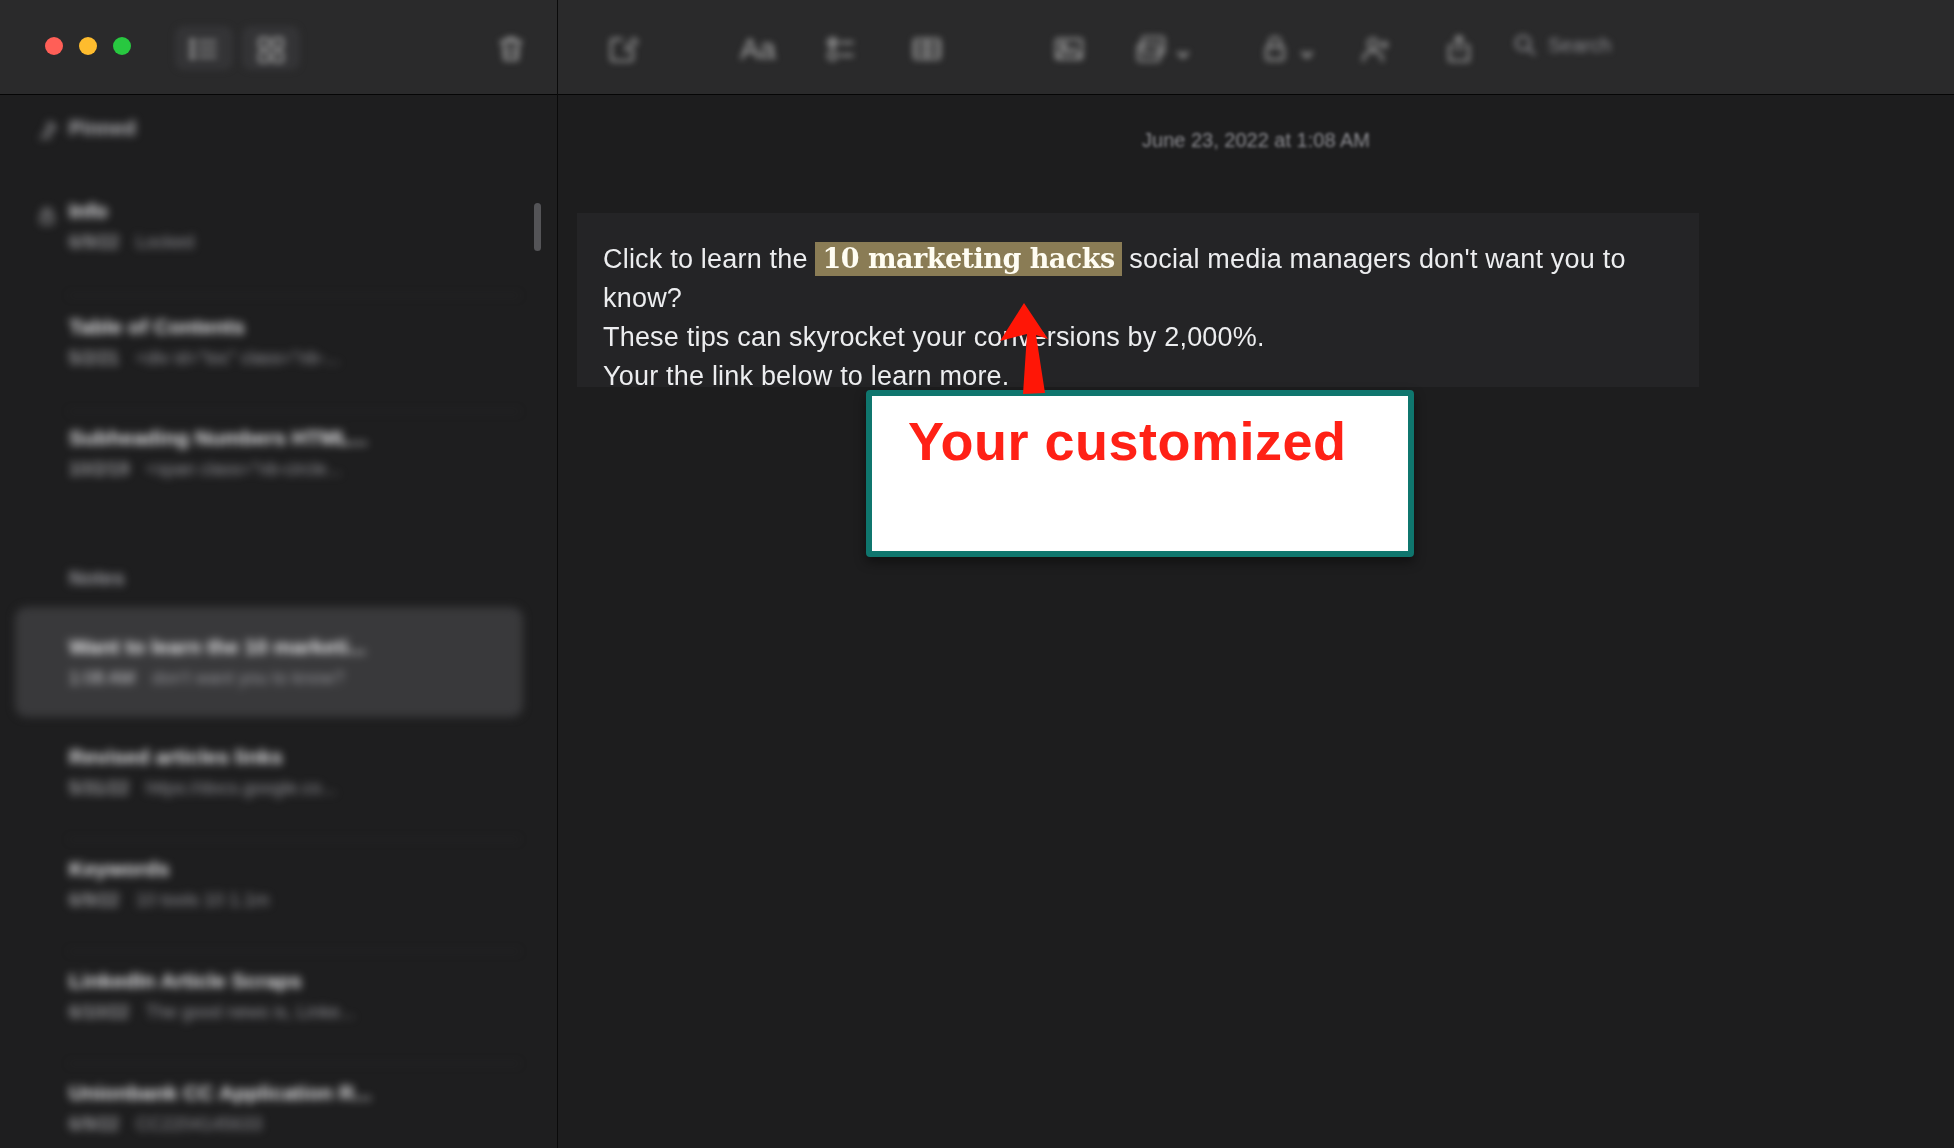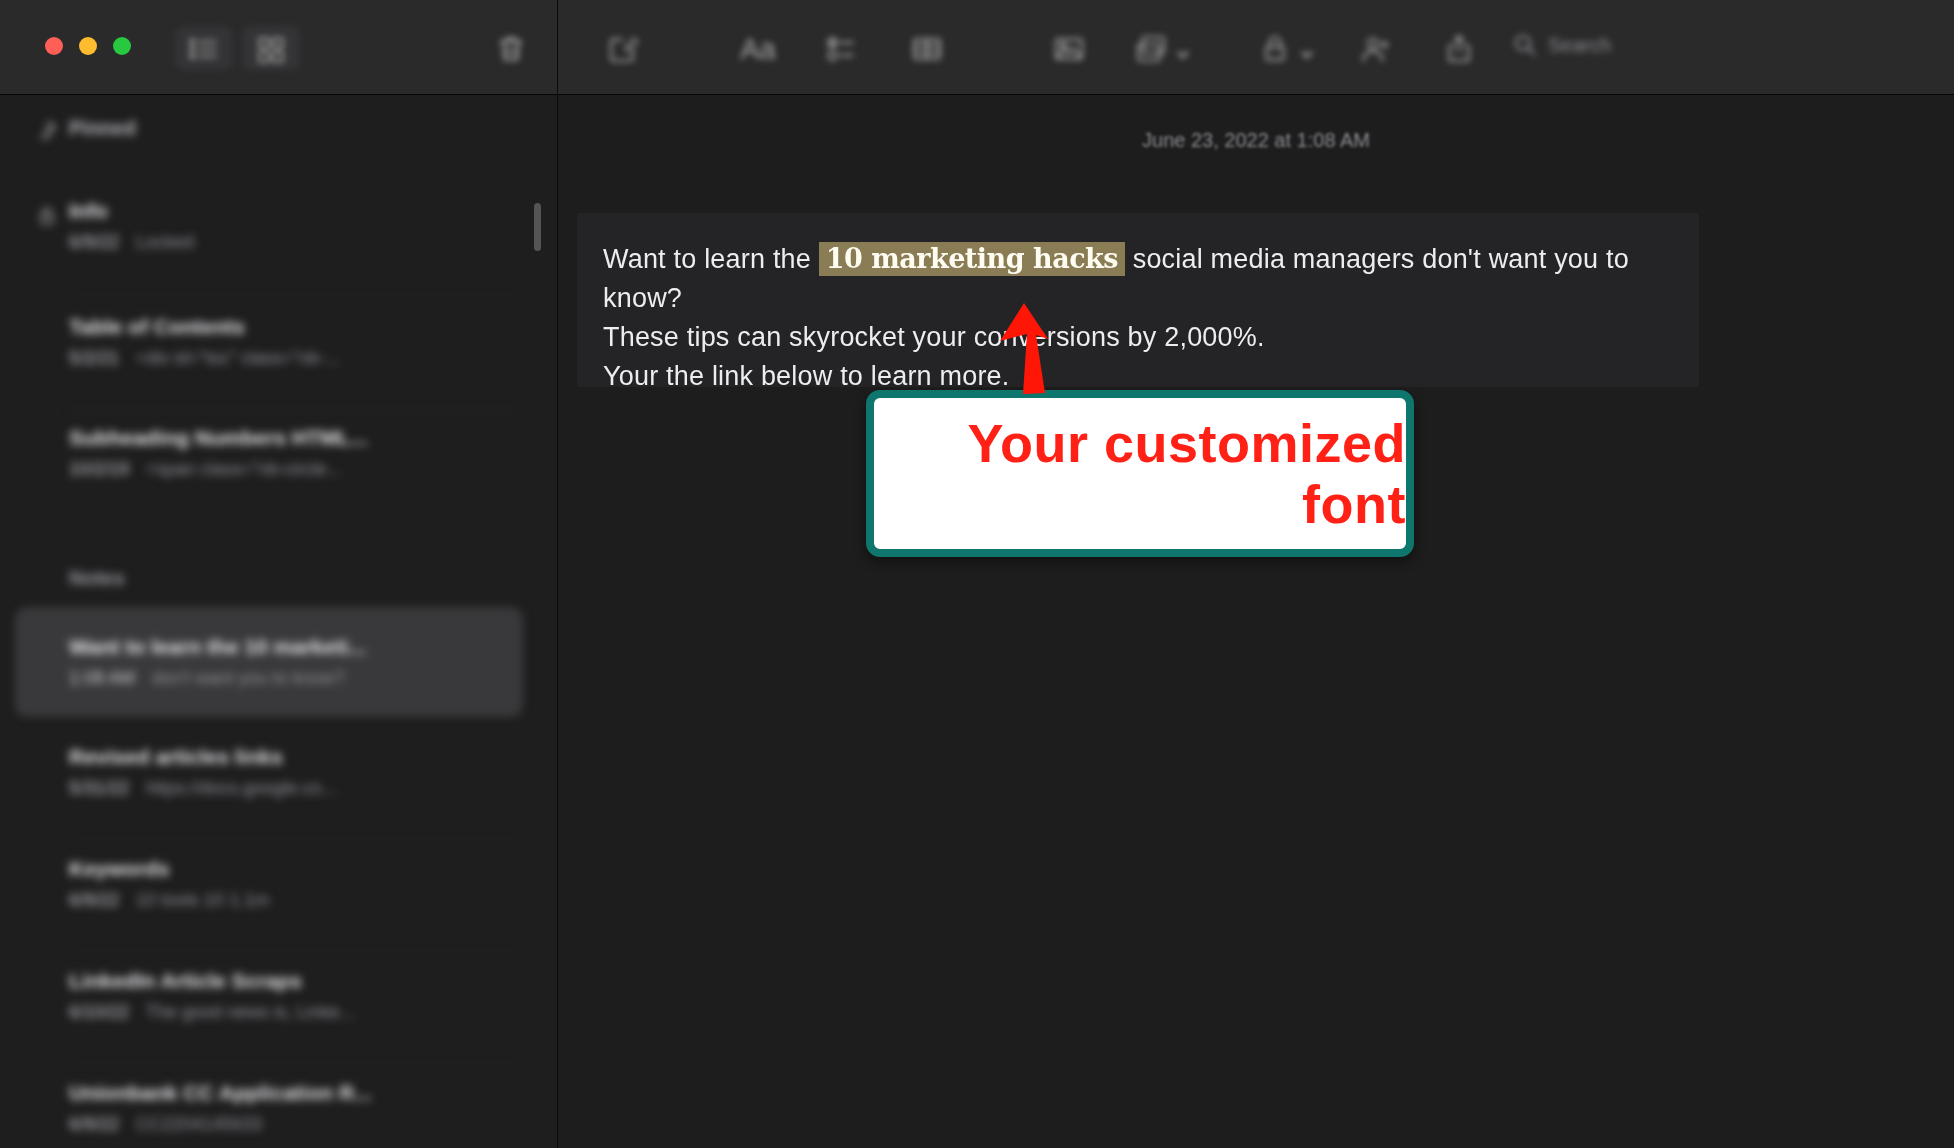--- a/index.html
+++ b/index.html
@@ -53,22 +53,22 @@
                color:#8e8e93; font-size:20px; filter:blur(1.6px); }
   .note-panel { position:absolute; left:19px; top:118px; width:1122px; height:174px;
                 background:#242426; padding:26px 26px 0 26px; }
   .note-line { font-size:27px; line-height:39px; color:#ecedef; letter-spacing:0.2px; }
   .hl { background:#8a7c55; color:#fffdf2; font-family:"DejaVu Serif", serif;
         font-weight:bold; padding:1px 7px 2px 7px; letter-spacing:-0.5px; }
 
   .arrow-svg { position:absolute; left:0; top:0; width:1396px; height:1053px; pointer-events:none; z-index:8; }
 
   .callout { position:absolute; left:308px; top:295px; width:548px; height:167px;
-             background:#ffffff; border:8px solid #0f766e; border-radius:14px;
-             box-shadow:0 5px 12px rgba(0,0,0,0.45); z-index:7;text-align:right; }
+             background:#ffffff; border:6px solid #0f766e; border-radius:4px;
+             box-shadow:0 5px 12px rgba(0,0,0,0.45); z-index:7; }
   .callout-text { padding:15px 0 0 36px; color:#ff2116; font-size:54px; line-height:61px;
                   font-weight:bold; letter-spacing:0.5px; }
 </style>
 </head>
 <body>
 
 <div class="window">
 
   <div class="toolbar">
     <div class="traffic">
@@ -266,30 +266,29 @@
       </div>
     </div>
 
     <div class="scroll-thumb"></div>
   </div>
 
   <div class="content">
     <div class="note-date">June 23, 2022 at 1:08 AM</div>
 
     <div class="note-panel">
-      <div class="note-line"><span>Want to learn the </span><span class="hl">10 marketing hacks</span><span> social media managers don't want you to know?</span></div>
+      <div class="note-line"><span>Click to learn the </span><span class="hl">10 marketing hacks</span><span> social media managers don't want you to know?</span></div>
       <div class="note-line">These tips can skyrocket your conversions by 2,000%.</div>
       <div class="note-line">Your the link below to learn more.</div>
     </div>
 
     <svg class="arrow-svg" viewBox="0 0 1396 1053">
       <path d="M466 208 L490 244 L478 240 L487 298 L465 299 L469 239 L442 246 Z" fill="#ff1606"></path>
     </svg>
 
     <div class="callout">
       <div class="callout-text">
         <div>Your customized</div>
-        <div>font</div>
       </div>
     </div>
   </div>
 
 </div>
 
 </body></html>

